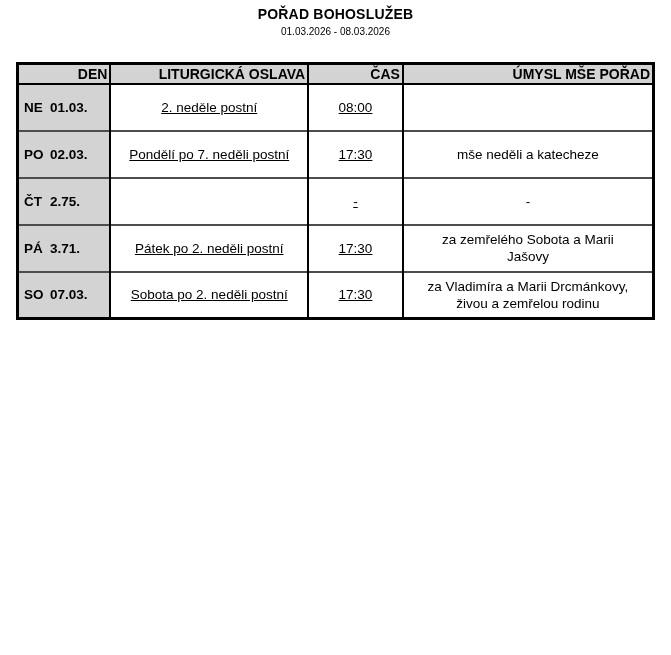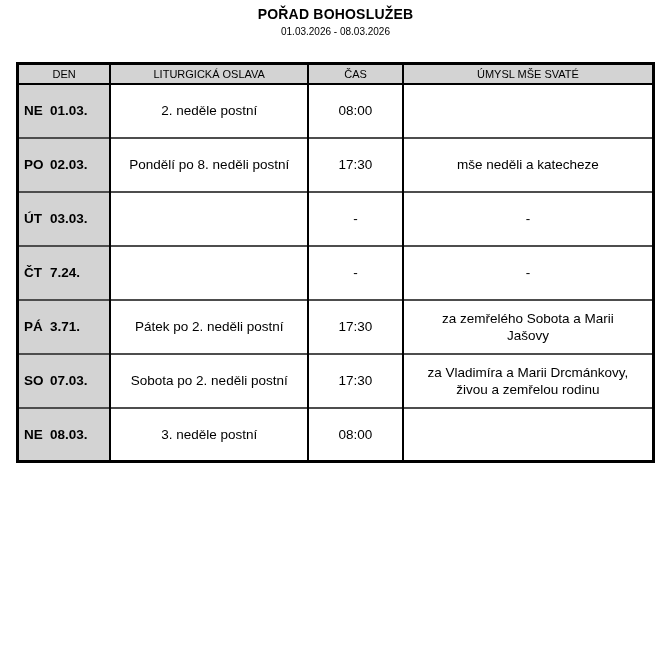--- a/index.html
+++ b/index.html
@@ -30,35 +30,36 @@
   }
   col.c-den{width:14.6%;}
   col.c-osl{width:31.1%;}
   col.c-cas{width:14.9%;}
   col.c-umysl{width:39.4%;}
   thead th{
     background:var(--header-bg);
     border-left:2px solid var(--border-color);
     border-right:2px solid var(--border-color);
     border-bottom:2px solid var(--border-color);
-    font-size:11px;
-    font-weight:normal;
+    font-size:14px;
+    font-weight:bold;
     height:20px;
-    text-align:center;
+    text-align:right;
     padding:0 2px;
   }
   tbody td{
     border-left:2px solid var(--border-color);
     border-right:2px solid var(--border-color);
     border-top:2px solid var(--row-divider);
-    height:54px;
+    height:47px;
     font-size:13.5px;
     text-align:center;
     vertical-align:middle;
     padding:0 8px;
+    text-decoration:underline;
   }
   tbody tr:first-child td{border-top:none;}
   td.cell-day{
     background:var(--day-col-bg);
     font-weight:bold;
     text-align:left;
     padding:0 2px 0 5px;
     white-space:nowrap;
   }
   td.cell-day .day-abbr{display:inline-block;min-width:26px;}
@@ -86,62 +87,50 @@
       <col class="c-den">
         <col class="c-osl">
         <col class="c-cas">
         <col class="c-umysl">
     </colgroup>
     <thead>
       <tr>
         <th>DEN</th>
         <th>LITURGICKÁ OSLAVA</th>
         <th>ČAS</th>
-        <th>ÚMYSL MŠE SVATÉ</th>
+        <th>ÚMYSL MŠE POŘAD</th>
       </tr>
     </thead>
     <tbody>
       <tr>
         <td class="cell-day"><span class="day-abbr">NE</span><span class="day-date">01.03.</span></td>
         <td class="cell-celebration">2. neděle postní</td>
         <td class="cell-time">08:00</td>
         <td class="cell-intention"><span class="wrap"></span></td>
       </tr>
       <tr>
         <td class="cell-day"><span class="day-abbr">PO</span><span class="day-date">02.03.</span></td>
-        <td class="cell-celebration">Pondělí po 8. neděli postní</td>
+        <td class="cell-celebration">Pondělí po 7. neděli postní</td>
         <td class="cell-time">17:30</td>
         <td class="cell-intention"><span class="wrap">mše neděli a katecheze</span></td>
       </tr>
       <tr>
-        <td class="cell-day"><span class="day-abbr">ÚT</span><span class="day-date">03.03.</span></td>
-        <td class="cell-celebration"></td>
-        <td class="cell-time">-</td>
-        <td class="cell-intention"><span class="wrap">-</span></td>
-      </tr>
-      <tr>
-        <td class="cell-day"><span class="day-abbr">ČT</span><span class="day-date">7.24.</span></td>
+        <td class="cell-day"><span class="day-abbr">ČT</span><span class="day-date">2.75.</span></td>
         <td class="cell-celebration"></td>
         <td class="cell-time">-</td>
         <td class="cell-intention"><span class="wrap">-</span></td>
       </tr>
       <tr>
         <td class="cell-day"><span class="day-abbr">PÁ</span><span class="day-date">3.71.</span></td>
         <td class="cell-celebration">Pátek po 2. neděli postní</td>
         <td class="cell-time">17:30</td>
         <td class="cell-intention"><span class="wrap">za zemřelého Sobota a Marii Jašovy</span></td>
       </tr>
       <tr>
         <td class="cell-day"><span class="day-abbr">SO</span><span class="day-date">07.03.</span></td>
         <td class="cell-celebration">Sobota po 2. neděli postní</td>
         <td class="cell-time">17:30</td>
         <td class="cell-intention"><span class="wrap">za Vladimíra a Marii Drcmánkovy, živou a zemřelou rodinu</span></td>
       </tr>
-      <tr>
-        <td class="cell-day"><span class="day-abbr">NE</span><span class="day-date">08.03.</span></td>
-        <td class="cell-celebration">3. neděle postní</td>
-        <td class="cell-time">08:00</td>
-        <td class="cell-intention"><span class="wrap"></span></td>
-      </tr>
     </tbody>
   </table>
 
 </div>
 
 </body></html>

